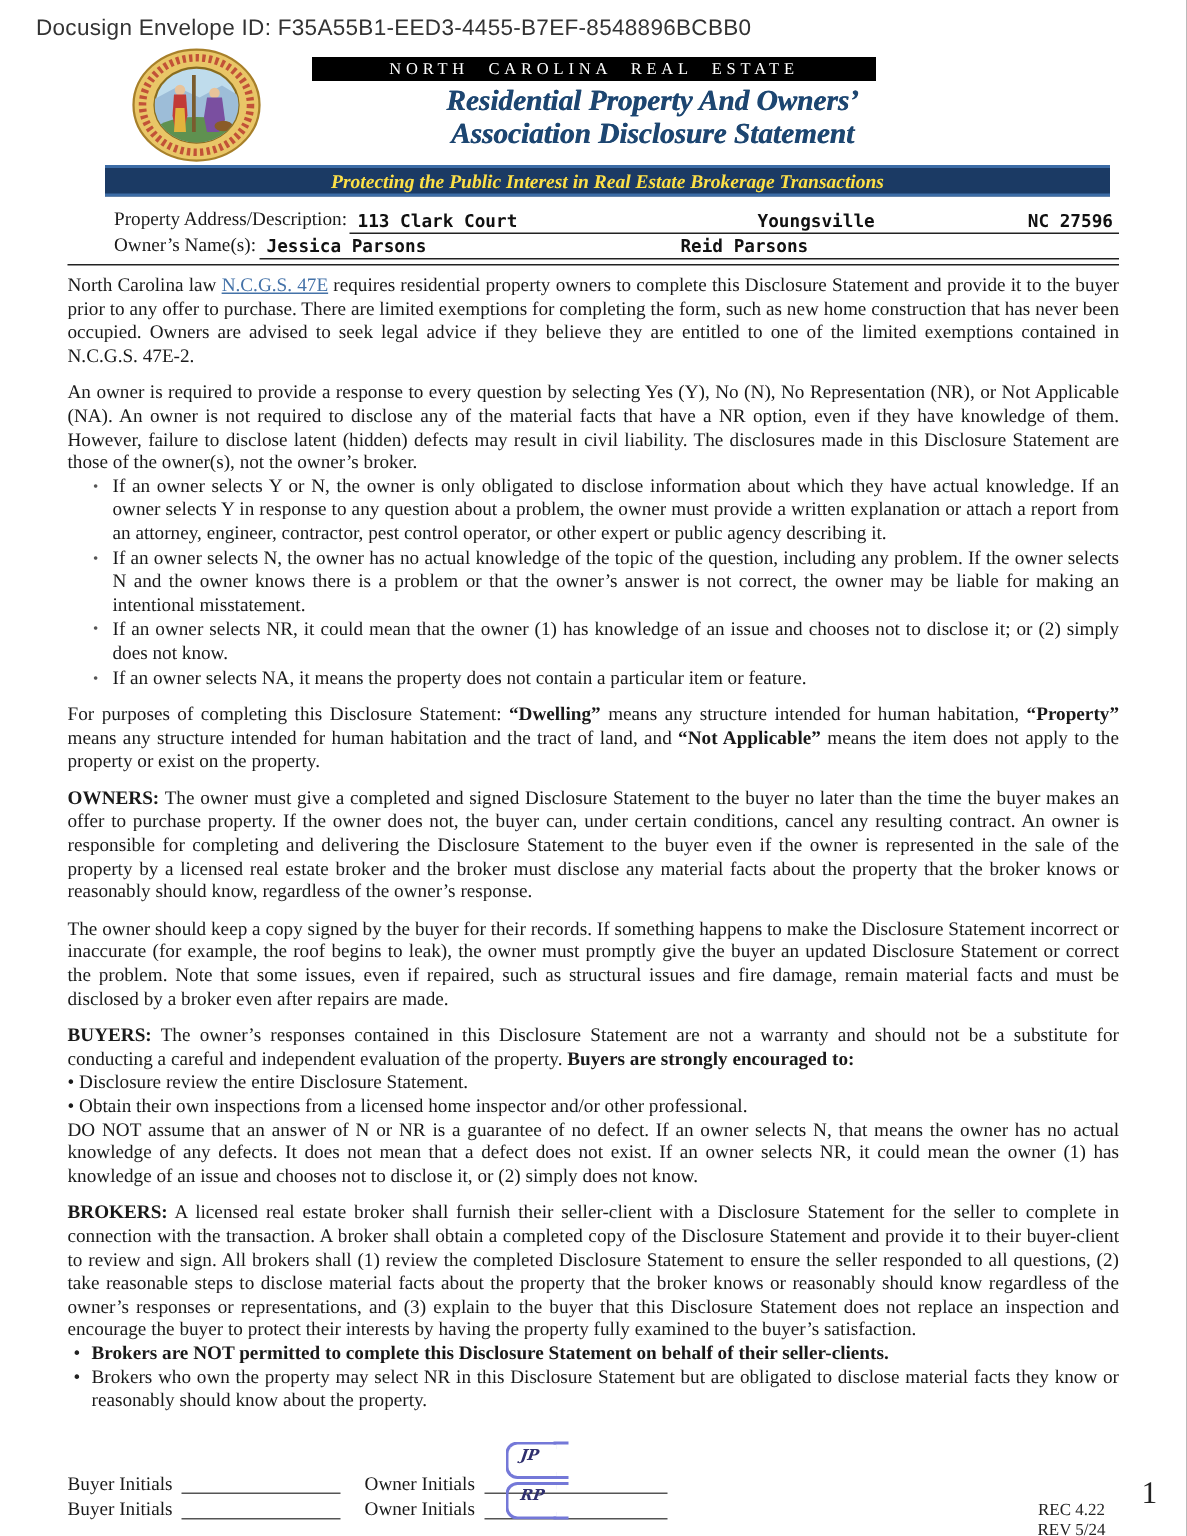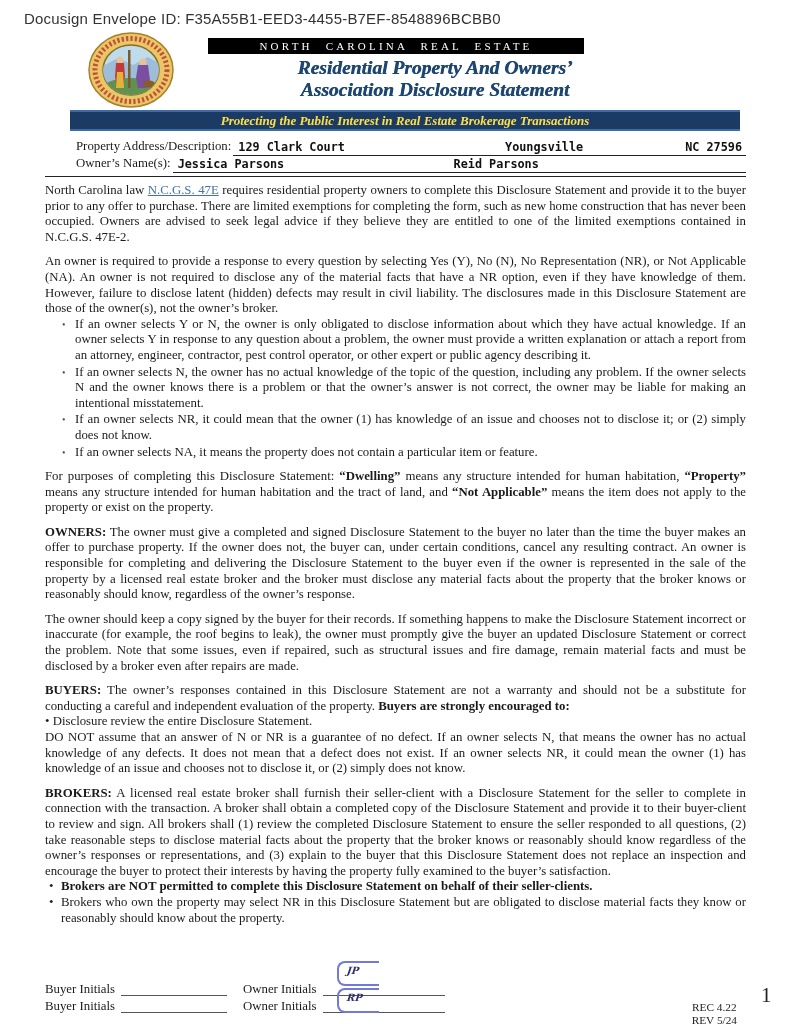--- a/index.html
+++ b/index.html
@@ -137,21 +137,21 @@
     <div>Residential Property And Owners’</div>
     <div>Association Disclosure Statement</div>
   </div>
 
   <div class="banner">Protecting the Public Interest in Real Estate Brokerage Transactions</div>
 
   <div class="form-rows">
     <div class="form-row">
       <span class="form-label">Property Address/Description:</span>
       <span class="fill-field">
-        <span class="fill-val pos-a">129 Clark Court</span>
+        <span class="fill-val pos-a">113 Clark Court</span>
         <span class="fill-val pos-b">Youngsville</span>
         <span class="fill-val pos-c">NC 27596</span>
       </span>
     </div>
     <div class="form-row">
       <span class="form-label">Owner’s Name(s):</span>
       <span class="fill-field">
         <span class="fill-val pos-a">Jessica Parsons</span>
         <span class="fill-val pos-d">Reid Parsons</span>
       </span>
@@ -166,20 +166,21 @@
       <li>If an owner selects Y or N, the owner is only obligated to disclose information about which they have actual knowledge. If an owner selects Y in response to any question about a problem, the owner must provide a written explanation or attach a report from an attorney, engineer, contractor, pest control operator, or other expert or public agency describing it.</li>
       <li>If an owner selects N, the owner has no actual knowledge of the topic of the question, including any problem. If the owner selects N and the owner knows there is a problem or that the owner’s answer is not correct, the owner may be liable for making an intentional misstatement.</li>
       <li>If an owner selects NR, it could mean that the owner (1) has knowledge of an issue and chooses not to disclose it; or (2) simply does not know.</li>
       <li>If an owner selects NA, it means the property does not contain a particular item or feature.</li>
     </ul>
     <p><span>For purposes of completing this Disclosure Statement: </span><span class="run-bold">“Dwelling”</span><span> means any structure intended for human habitation, </span><span class="run-bold">“Property”</span><span> means any structure intended for human habitation and the tract of land, and </span><span class="run-bold">“Not Applicable”</span><span> means the item does not apply to the property or exist on the property.</span></p>
     <p><span class="run-bold">OWNERS:</span><span> The owner must give a completed and signed Disclosure Statement to the buyer no later than the time the buyer makes an offer to purchase property. If the owner does not, the buyer can, under certain conditions, cancel any resulting contract. An owner is responsible for completing and delivering the Disclosure Statement to the buyer even if the owner is represented in the sale of the property by a licensed real estate broker and the broker must disclose any material facts about the property that the broker knows or reasonably should know, regardless of the owner’s response.</span></p>
     <p><span>The owner should keep a copy signed by the buyer for their records. If something happens to make the Disclosure Statement incorrect or inaccurate (for example, the roof begins to leak), the owner must promptly give the buyer an updated Disclosure Statement or correct the problem. Note that some issues, even if repaired, such as structural issues and fire damage, remain material facts and must be disclosed by a broker even after repairs are made.</span></p>
     <p class="tight"><span class="run-bold">BUYERS:</span><span> The owner’s responses contained in this Disclosure Statement are not a warranty and should not be a substitute for conducting a careful and independent evaluation of the property. </span><span class="run-bold">Buyers are strongly encouraged to:</span></p>
     <p class="tight">• Disclosure review the entire Disclosure Statement.</p>
+    <p class="tight">• Obtain their own inspections from a licensed home inspector and/or other professional.</p>
     <p><span>DO NOT assume that an answer of N or NR is a guarantee of no defect. If an owner selects N, that means the owner has no actual knowledge of any defects. It does not mean that a defect does not exist. If an owner selects NR, it could mean the owner (1) has knowledge of an issue and chooses not to disclose it, or (2) simply does not know.</span></p>
     <p class="tight"><span class="run-bold">BROKERS:</span><span> A licensed real estate broker shall furnish their seller-client with a Disclosure Statement for the seller to complete in connection with the transaction. A broker shall obtain a completed copy of the Disclosure Statement and provide it to their buyer-client to review and sign. All brokers shall (1) review the completed Disclosure Statement to ensure the seller responded to all questions, (2) take reasonable steps to disclose material facts about the property that the broker knows or reasonably should know regardless of the owner’s responses or representations, and (3) explain to the buyer that this Disclosure Statement does not replace an inspection and encourage the buyer to protect their interests by having the property fully examined to the buyer’s satisfaction.</span></p>
     <ul class="broker-list">
       <li><span class="run-bold">Brokers are NOT permitted to complete this Disclosure Statement on behalf of their seller-clients.</span></li>
       <li><span>Brokers who own the property may select NR in this Disclosure Statement but are obligated to disclose material facts they know or reasonably should know about the property.</span></li>
     </ul>
   </div>
 
   <div class="footer-initials">
     <div class="init-row">

